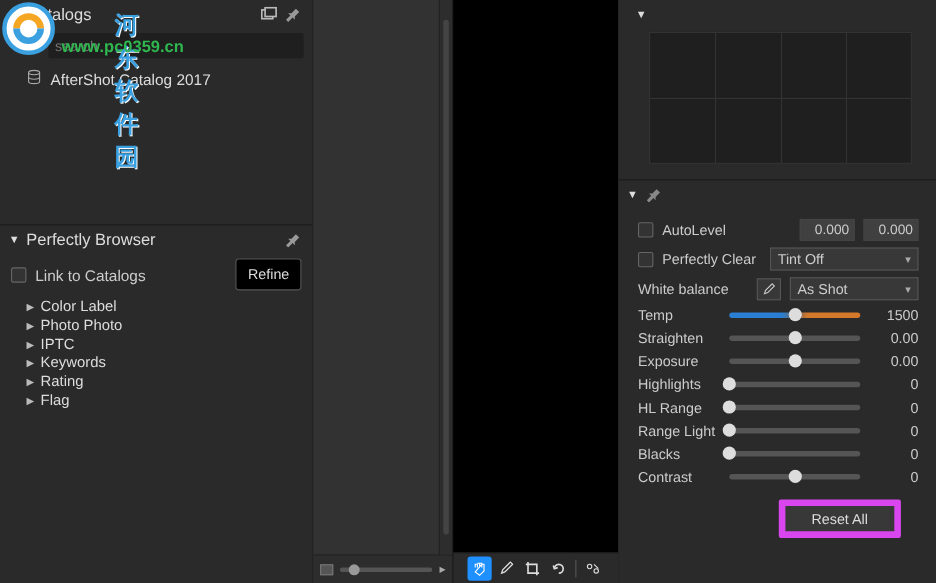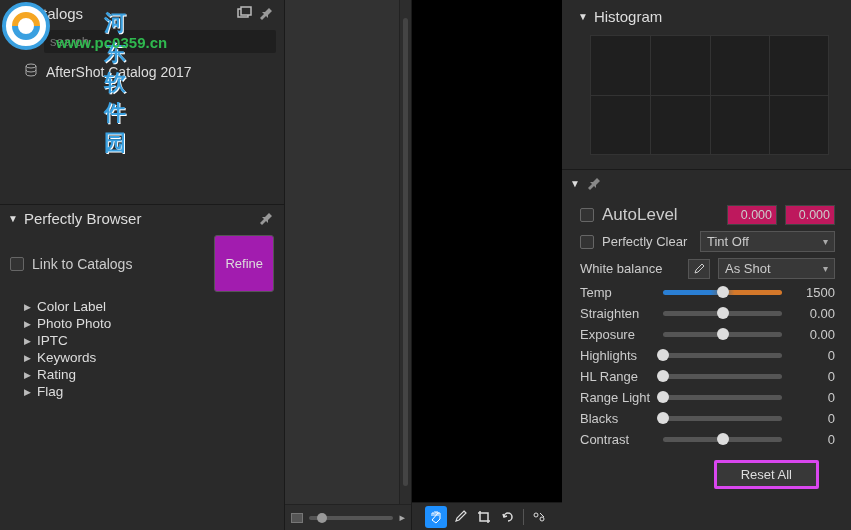--- a/index.html
+++ b/index.html
@@ -20,21 +20,21 @@
   
   .catalog-row { display:flex; align-items:center; padding: 4px 8px 4px 24px; gap:8px; color:#ddd; font-size:14px; }
   .db-icon { width:14px; height:14px; color:#aaa; }
   
   .spacer { flex: 0 0 120px; }
   
   .meta-header { border-top: 1px solid #1a1a1a; }
   .link-row { display:flex; align-items:center; padding:4px 10px; gap:8px; }
   .checkbox { width:14px; height:14px; border:1px solid #666; background:#333; border-radius:2px; }
   .link-row .lbl { flex:1; font-size:14px; color:#ccc; }
-  .refine-btn { background:#a21caf; border:1px solid #555; color:#ddd; padding:20px 10px; border-radius:3px; font-size:13px; cursor:pointer; }
+  .refine-btn { background:#000000; border:1px solid #555; color:#ddd; padding:6px 10px; border-radius:3px; font-size:13px; cursor:pointer; }
   
   .tree { padding: 2px 0 0 24px; }
   .tree-item { display:flex; align-items:center; gap:6px; padding:1px 0; font-size:13.5px; color:#ddd; cursor:pointer; }
   .tree-item .tri { font-size:9px; color:#bbb; }
   
   .watermark { position:absolute; top:0; left:0; pointer-events:none; }
   .wm-logo { width:48px; height:48px; border-radius:50%; border:4px solid #3aa0e0; background:#fff; display:flex; align-items:center; justify-content:center; position:absolute; top:2px; left:2px; }
   .wm-text1 { position:absolute; top:8px; left:56px; font-size:22px; font-weight:bold; color:#3aa0e0; text-shadow:1px 1px 0 #fff;margin-left:48px; }
   .wm-text2 { position:absolute; top:34px; left:56px; font-size:15px; color:#2fb84f; font-weight:bold; }
   
@@ -61,35 +61,35 @@
   .right-col { flex:1; background:#2a2a2a; display:flex; flex-direction:column; overflow:hidden; position:relative; }
   .histo-panel { padding: 4px 8px; }
   .histo-box { margin: 6px 14px 10px 20px; height:120px; background:#1f1f1f; border:1px solid #333; position:relative; }
   .histo-box .grid-v { position:absolute; top:0; bottom:0; width:1px; background:#333; }
   .histo-box .grid-h { position:absolute; left:0; right:0; height:1px; background:#333; }
   
   .adj-panel { border-top:1px solid #1a1a1a; }
   .adj-body { padding: 6px 16px 0 18px; }
   .control-row { display:flex; align-items:center; padding:3px 0; gap:8px; }
   .control-row .lbl { flex:0 0 90px; font-size:13px; color:#ccc; }
-  .control-row .lbl-wide { flex:1; font-size:17px; color:#ccc; }
-  .num-box { width:50px; background:#be185d; border:1px solid #444; color:#ccc; text-align:right; padding:2px 4px; font-size:12.5px; }
+  .control-row .lbl-wide { flex:1; font-size:13px; color:#ccc; }
+  .num-box { width:50px; background:#404040; border:1px solid #444; color:#ccc; text-align:right; padding:2px 4px; font-size:12.5px; }
   .dropdown { flex:1; background:#383838; border:1px solid #555; color:#ccc; padding:2px 6px; font-size:13px; display:flex; align-items:center; justify-content:space-between; cursor:pointer; min-width:100px; }
   .dropdown .chev { font-size:10px; color:#aaa; }
   .eyedrop { width:22px; height:20px; background:#383838; border:1px solid #555; display:flex; align-items:center; justify-content:center; color:#ccc; cursor:pointer; }
   
   .slider-row { display:flex; align-items:center; padding:3px 0; gap:8px; }
   .slider-row .lbl { flex:0 0 75px; font-size:13px; color:#ccc; }
   .slider-track { flex:1; height:5px; background:#555; border-radius:3px; position:relative; cursor:pointer; }
   .slider-track.temp { background: linear-gradient(to right, #2a7fd4 0%, #2a7fd4 40%, #666 50%, #d4782a 60%, #d4782a 100%); }
   .slider-thumb { position:absolute; top:-4px; width:12px; height:12px; background:#ddd; border-radius:50%; transform:translateX(-50%); }
   .slider-val { width:45px; text-align:right; font-size:13px; color:#ccc; }
   
   .reset-row { display:flex; justify-content:flex-end; padding:10px 16px 4px 0; }
-  .reset-btn { background:#383838; border:3px solid #d946ef; color:#ddd; padding:4px 24px; font-size:13px; cursor:pointer; border-radius:2px; }
+  .reset-btn { background:#383838; border:6px solid #d946ef; color:#ddd; padding:4px 24px; font-size:13px; cursor:pointer; border-radius:2px; }
 </style>
 </head>
 <body>
 
 <div class="left-col">
   <div class="watermark">
     <div class="wm-logo">
       <svg width="30" height="30" viewBox="0 0 30 30">
           <path d="M4 15 A11 11 0 0 1 26 15" fill="none" stroke="#f5a623" stroke-width="6"></path>
           <path d="M4 15 A11 11 0 0 0 26 15" fill="none" stroke="#3aa0e0" stroke-width="6"></path>
@@ -230,21 +230,20 @@
           <line x1="8" y1="3" x2="12" y2="7" stroke="#ddd"></line>
         </svg>
     </div>
   </div>
 </div>
 
 <div class="right-col">
   <div class="histo-panel">
     <div class="panel-header">
       <span class="triangle">▼</span>
-      <span class="title">Histogram</span>
     </div>
     <div class="histo-box">
       <div class="grid-v" style="left:25%"></div>
         <div class="grid-v" style="left:50%"></div>
         <div class="grid-v" style="left:75%"></div>
       <div class="grid-h" style="top:50%"></div>
     </div>
   </div>
 
   <div class="adj-panel">

